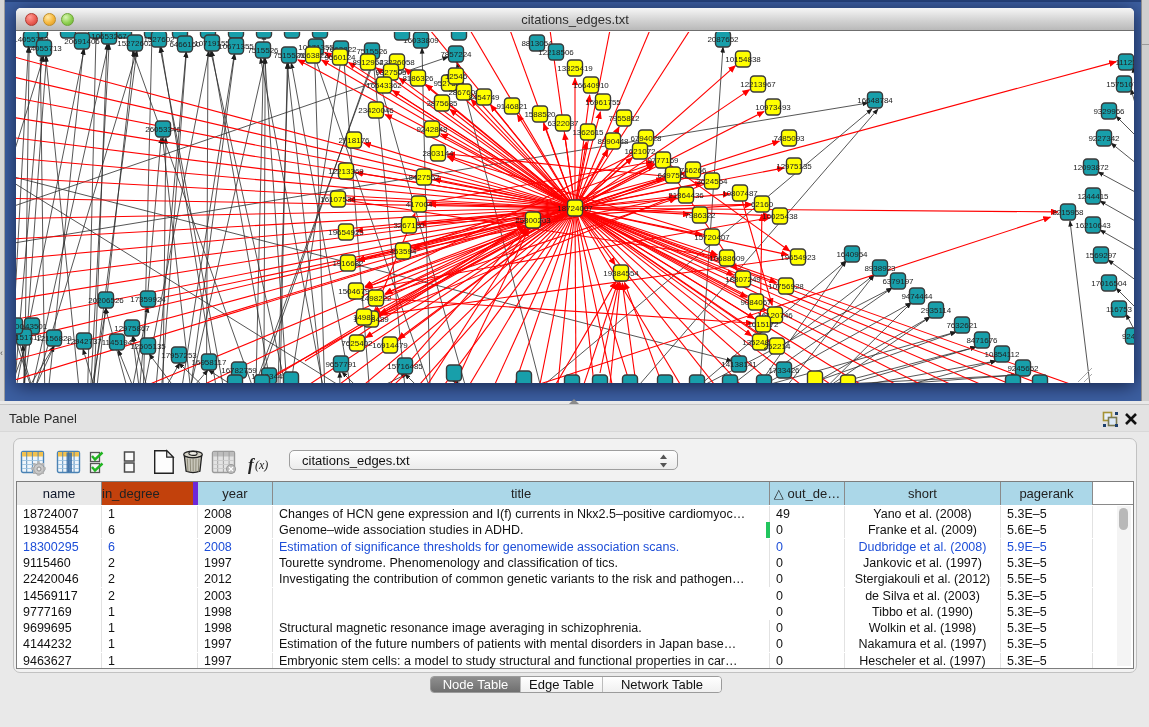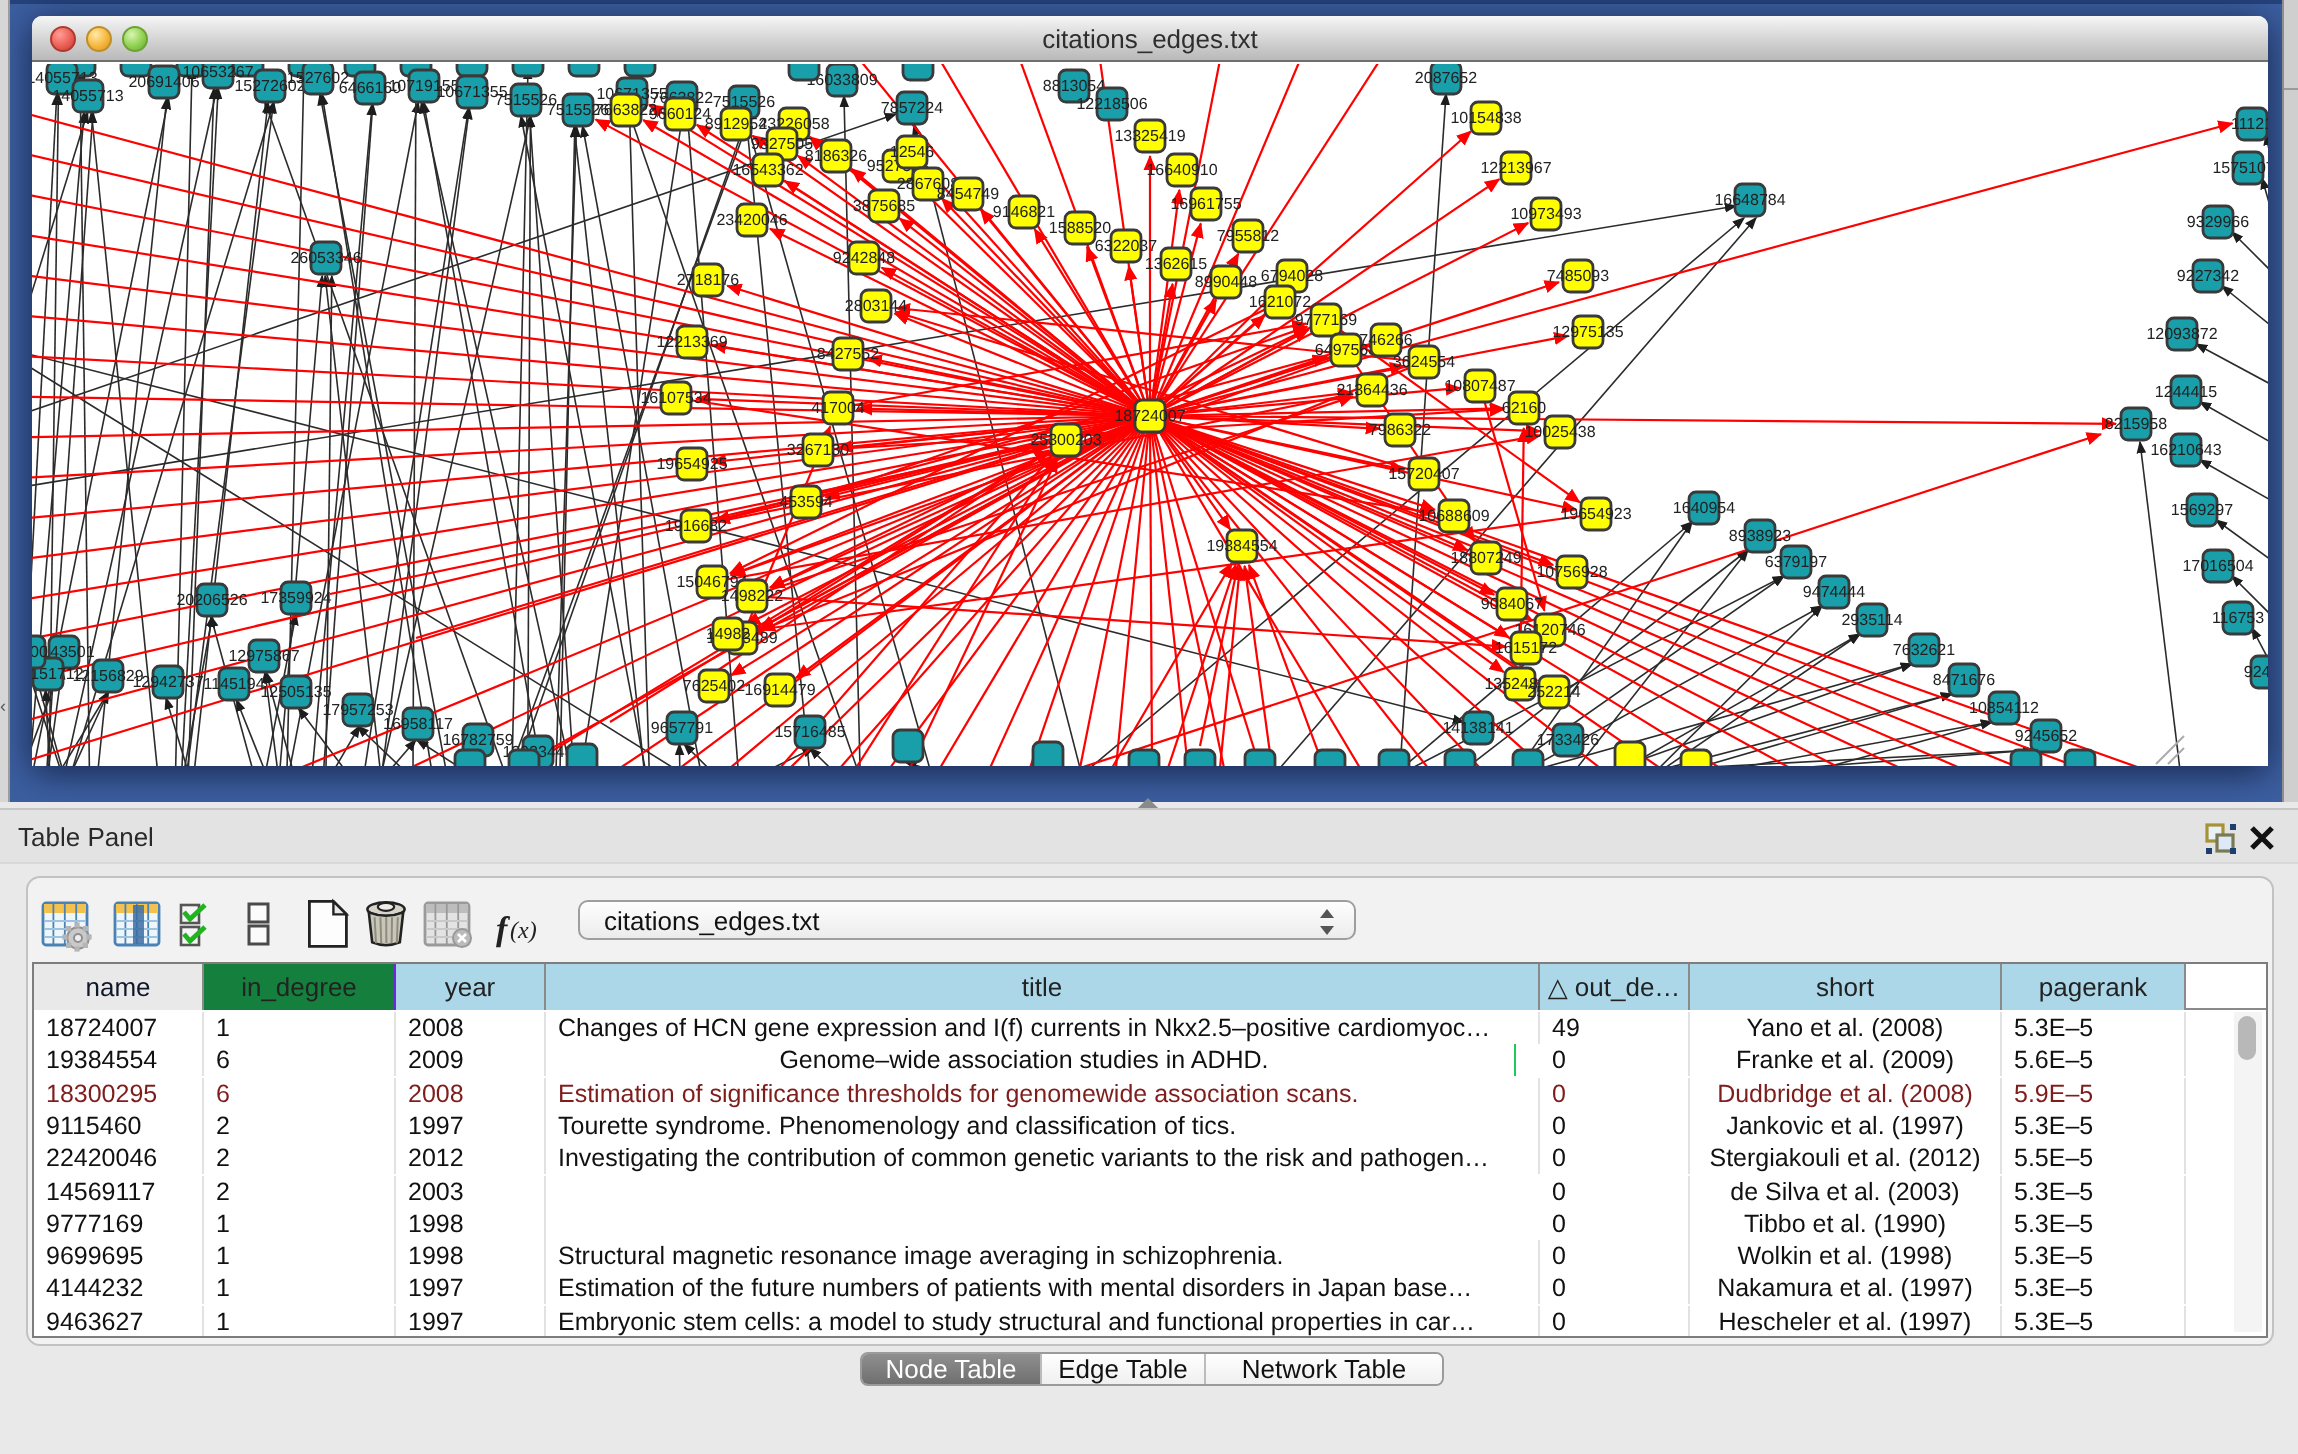--- a/index.html
+++ b/index.html
@@ -703,47 +703,47 @@
   </svg>
 <div id="combo">citations_edges.txt
 <svg width="9" height="14" viewBox="0 0 9 14" style="position:absolute;right:9px;top:3px">
 <path d="M4.5 0.5 L8 5 L1 5 z" fill="#555"></path>
       <path d="M4.5 13.5 L8 9 L1 9 z" fill="#555"></path>
     </svg>
 </div>
 <div style="position:absolute;left:16px;top:481px;width:1118px;height:188px;background:#fff;border:1px solid #7d7d7d;box-sizing:border-box">
     <div style="position:absolute;left:0;top:0;width:1116px;height:23px;border-bottom:1px solid #8a8a8a">
       <div style="position:absolute;left:0px;top:0;width:85px;height:23px;background:#e9e9e9;border-right:1px solid #8a8a8a;box-sizing:border-box;text-align:center;line-height:23px;font-size:13px;color:#0f172a">name</div>
-      <div style="position:absolute;left:85px;top:0;width:96px;height:23px;background:#15803d;border-right:1px solid #6d28d9;box-sizing:border-box;text-align:center;line-height:23px;font-size:13px;color:#222">in_degree</div>
+      <div style="position:absolute;left:85px;top:0;width:96px;height:23px;background:#c2410c;border-right:5px solid #6d28d9;box-sizing:border-box;text-align:left;line-height:23px;font-size:13px;color:#222">in_degree</div>
       <div style="position:absolute;left:181px;top:0;width:75px;height:23px;background:#abd7e8;border-right:1px solid #8a8a8a;box-sizing:border-box;text-align:center;line-height:23px;font-size:13px;color:#222">year</div>
       <div style="position:absolute;left:256px;top:0;width:497px;height:23px;background:#abd7e8;border-right:1px solid #8a8a8a;box-sizing:border-box;text-align:center;line-height:23px;font-size:13px;color:#222">title</div>
       <div style="position:absolute;left:753px;top:0;width:75px;height:23px;background:#abd7e8;border-right:1px solid #8a8a8a;box-sizing:border-box;text-align:center;line-height:23px;font-size:13px;color:#222">△ out_de…</div>
       <div style="position:absolute;left:828px;top:0;width:156px;height:23px;background:#abd7e8;border-right:1px solid #8a8a8a;box-sizing:border-box;text-align:center;line-height:23px;font-size:13px;color:#222">short</div>
       <div style="position:absolute;left:984px;top:0;width:92px;height:23px;background:#abd7e8;border-right:1px solid #8a8a8a;box-sizing:border-box;text-align:center;line-height:23px;font-size:13px;color:#222">pagerank</div>
     </div>
     <div style="position:absolute;left:0;top:24px;width:1116px;height:162px;overflow:hidden">
       <div style="position:absolute;left:0;top:0px;width:1076px;height:16px;font-size:12.5px;color:#111;line-height:16px">
         <div style="position:absolute;left:0px;width:85px;height:16px;overflow:hidden;white-space:nowrap;text-align:left;padding-left:6px;box-sizing:border-box;border-right:1px solid #e2e2e2">18724007</div>
         <div style="position:absolute;left:85px;width:96px;height:16px;overflow:hidden;white-space:nowrap;text-align:left;padding-left:6px;box-sizing:border-box;border-right:1px solid #e2e2e2">1</div>
         <div style="position:absolute;left:181px;width:75px;height:16px;overflow:hidden;white-space:nowrap;text-align:left;padding-left:6px;box-sizing:border-box;border-right:1px solid #e2e2e2">2008</div>
         <div style="position:absolute;left:256px;width:497px;height:16px;overflow:hidden;white-space:nowrap;text-align:left;padding-left:6px;box-sizing:border-box;border-right:1px solid #e2e2e2">Changes of HCN gene expression and I(f) currents in Nkx2.5–positive cardiomyoc…</div>
         <div style="position:absolute;left:753px;width:75px;height:16px;overflow:hidden;white-space:nowrap;text-align:left;padding-left:6px;box-sizing:border-box;border-right:1px solid #e2e2e2">49</div>
         <div style="position:absolute;left:828px;width:156px;height:16px;overflow:hidden;white-space:nowrap;text-align:center;padding-left:0px;box-sizing:border-box;border-right:1px solid #e2e2e2">Yano et al. (2008)</div>
         <div style="position:absolute;left:984px;width:92px;height:16px;overflow:hidden;white-space:nowrap;text-align:left;padding-left:6px;box-sizing:border-box;border-right:1px solid #e2e2e2">5.3E–5</div>
       </div>
       <div style="position:absolute;left:0;top:16.3px;width:1076px;height:16px;font-size:12.5px;color:#111;line-height:16px">
         <div style="position:absolute;left:0px;width:85px;height:16px;overflow:hidden;white-space:nowrap;text-align:left;padding-left:6px;box-sizing:border-box;border-right:1px solid #e2e2e2">19384554</div>
         <div style="position:absolute;left:85px;width:96px;height:16px;overflow:hidden;white-space:nowrap;text-align:left;padding-left:6px;box-sizing:border-box;border-right:1px solid #e2e2e2">6</div>
         <div style="position:absolute;left:181px;width:75px;height:16px;overflow:hidden;white-space:nowrap;text-align:left;padding-left:6px;box-sizing:border-box;border-right:1px solid #e2e2e2">2009</div>
-        <div style="position:absolute;left:244px;width:497px;height:16px;overflow:hidden;white-space:nowrap;text-align:center;padding-left:6px;box-sizing:border-box;border-right:1px solid #22c55e">Genome–wide association studies in ADHD.</div>
+        <div style="position:absolute;left:256px;width:497px;height:16px;overflow:hidden;white-space:nowrap;text-align:left;padding-left:6px;box-sizing:border-box;border-right:4px solid #22c55e">Genome–wide association studies in ADHD.</div>
         <div style="position:absolute;left:753px;width:75px;height:16px;overflow:hidden;white-space:nowrap;text-align:left;padding-left:6px;box-sizing:border-box;border-right:1px solid #e2e2e2">0</div>
         <div style="position:absolute;left:828px;width:156px;height:16px;overflow:hidden;white-space:nowrap;text-align:center;padding-left:0px;box-sizing:border-box;border-right:1px solid #e2e2e2">Franke et al. (2009)</div>
         <div style="position:absolute;left:984px;width:92px;height:16px;overflow:hidden;white-space:nowrap;text-align:left;padding-left:6px;box-sizing:border-box;border-right:1px solid #e2e2e2">5.6E–5</div>
       </div>
-      <div style="position:absolute;left:0;top:32.6px;width:1076px;height:16px;font-size:12.5px;color:#7f1d1d;line-height:16px">
+      <div style="position:absolute;left:0;top:32.6px;width:1076px;height:16px;font-size:12.5px;color:#1d4ed8;line-height:16px">
         <div style="position:absolute;left:0px;width:85px;height:16px;overflow:hidden;white-space:nowrap;text-align:left;padding-left:6px;box-sizing:border-box;border-right:1px solid #e2e2e2">18300295</div>
         <div style="position:absolute;left:85px;width:96px;height:16px;overflow:hidden;white-space:nowrap;text-align:left;padding-left:6px;box-sizing:border-box;border-right:1px solid #e2e2e2">6</div>
         <div style="position:absolute;left:181px;width:75px;height:16px;overflow:hidden;white-space:nowrap;text-align:left;padding-left:6px;box-sizing:border-box;border-right:1px solid #e2e2e2">2008</div>
         <div style="position:absolute;left:256px;width:497px;height:16px;overflow:hidden;white-space:nowrap;text-align:left;padding-left:6px;box-sizing:border-box;border-right:1px solid #e2e2e2">Estimation of significance thresholds for genomewide association scans.</div>
         <div style="position:absolute;left:753px;width:75px;height:16px;overflow:hidden;white-space:nowrap;text-align:left;padding-left:6px;box-sizing:border-box;border-right:1px solid #e2e2e2">0</div>
         <div style="position:absolute;left:828px;width:156px;height:16px;overflow:hidden;white-space:nowrap;text-align:center;padding-left:0px;box-sizing:border-box;border-right:1px solid #e2e2e2">Dudbridge et al. (2008)</div>
         <div style="position:absolute;left:984px;width:92px;height:16px;overflow:hidden;white-space:nowrap;text-align:left;padding-left:6px;box-sizing:border-box;border-right:1px solid #e2e2e2">5.9E–5</div>
       </div>
       <div style="position:absolute;left:0;top:48.900000000000006px;width:1076px;height:16px;font-size:12.5px;color:#111;line-height:16px">
         <div style="position:absolute;left:0px;width:85px;height:16px;overflow:hidden;white-space:nowrap;text-align:left;padding-left:6px;box-sizing:border-box;border-right:1px solid #e2e2e2">9115460</div>

